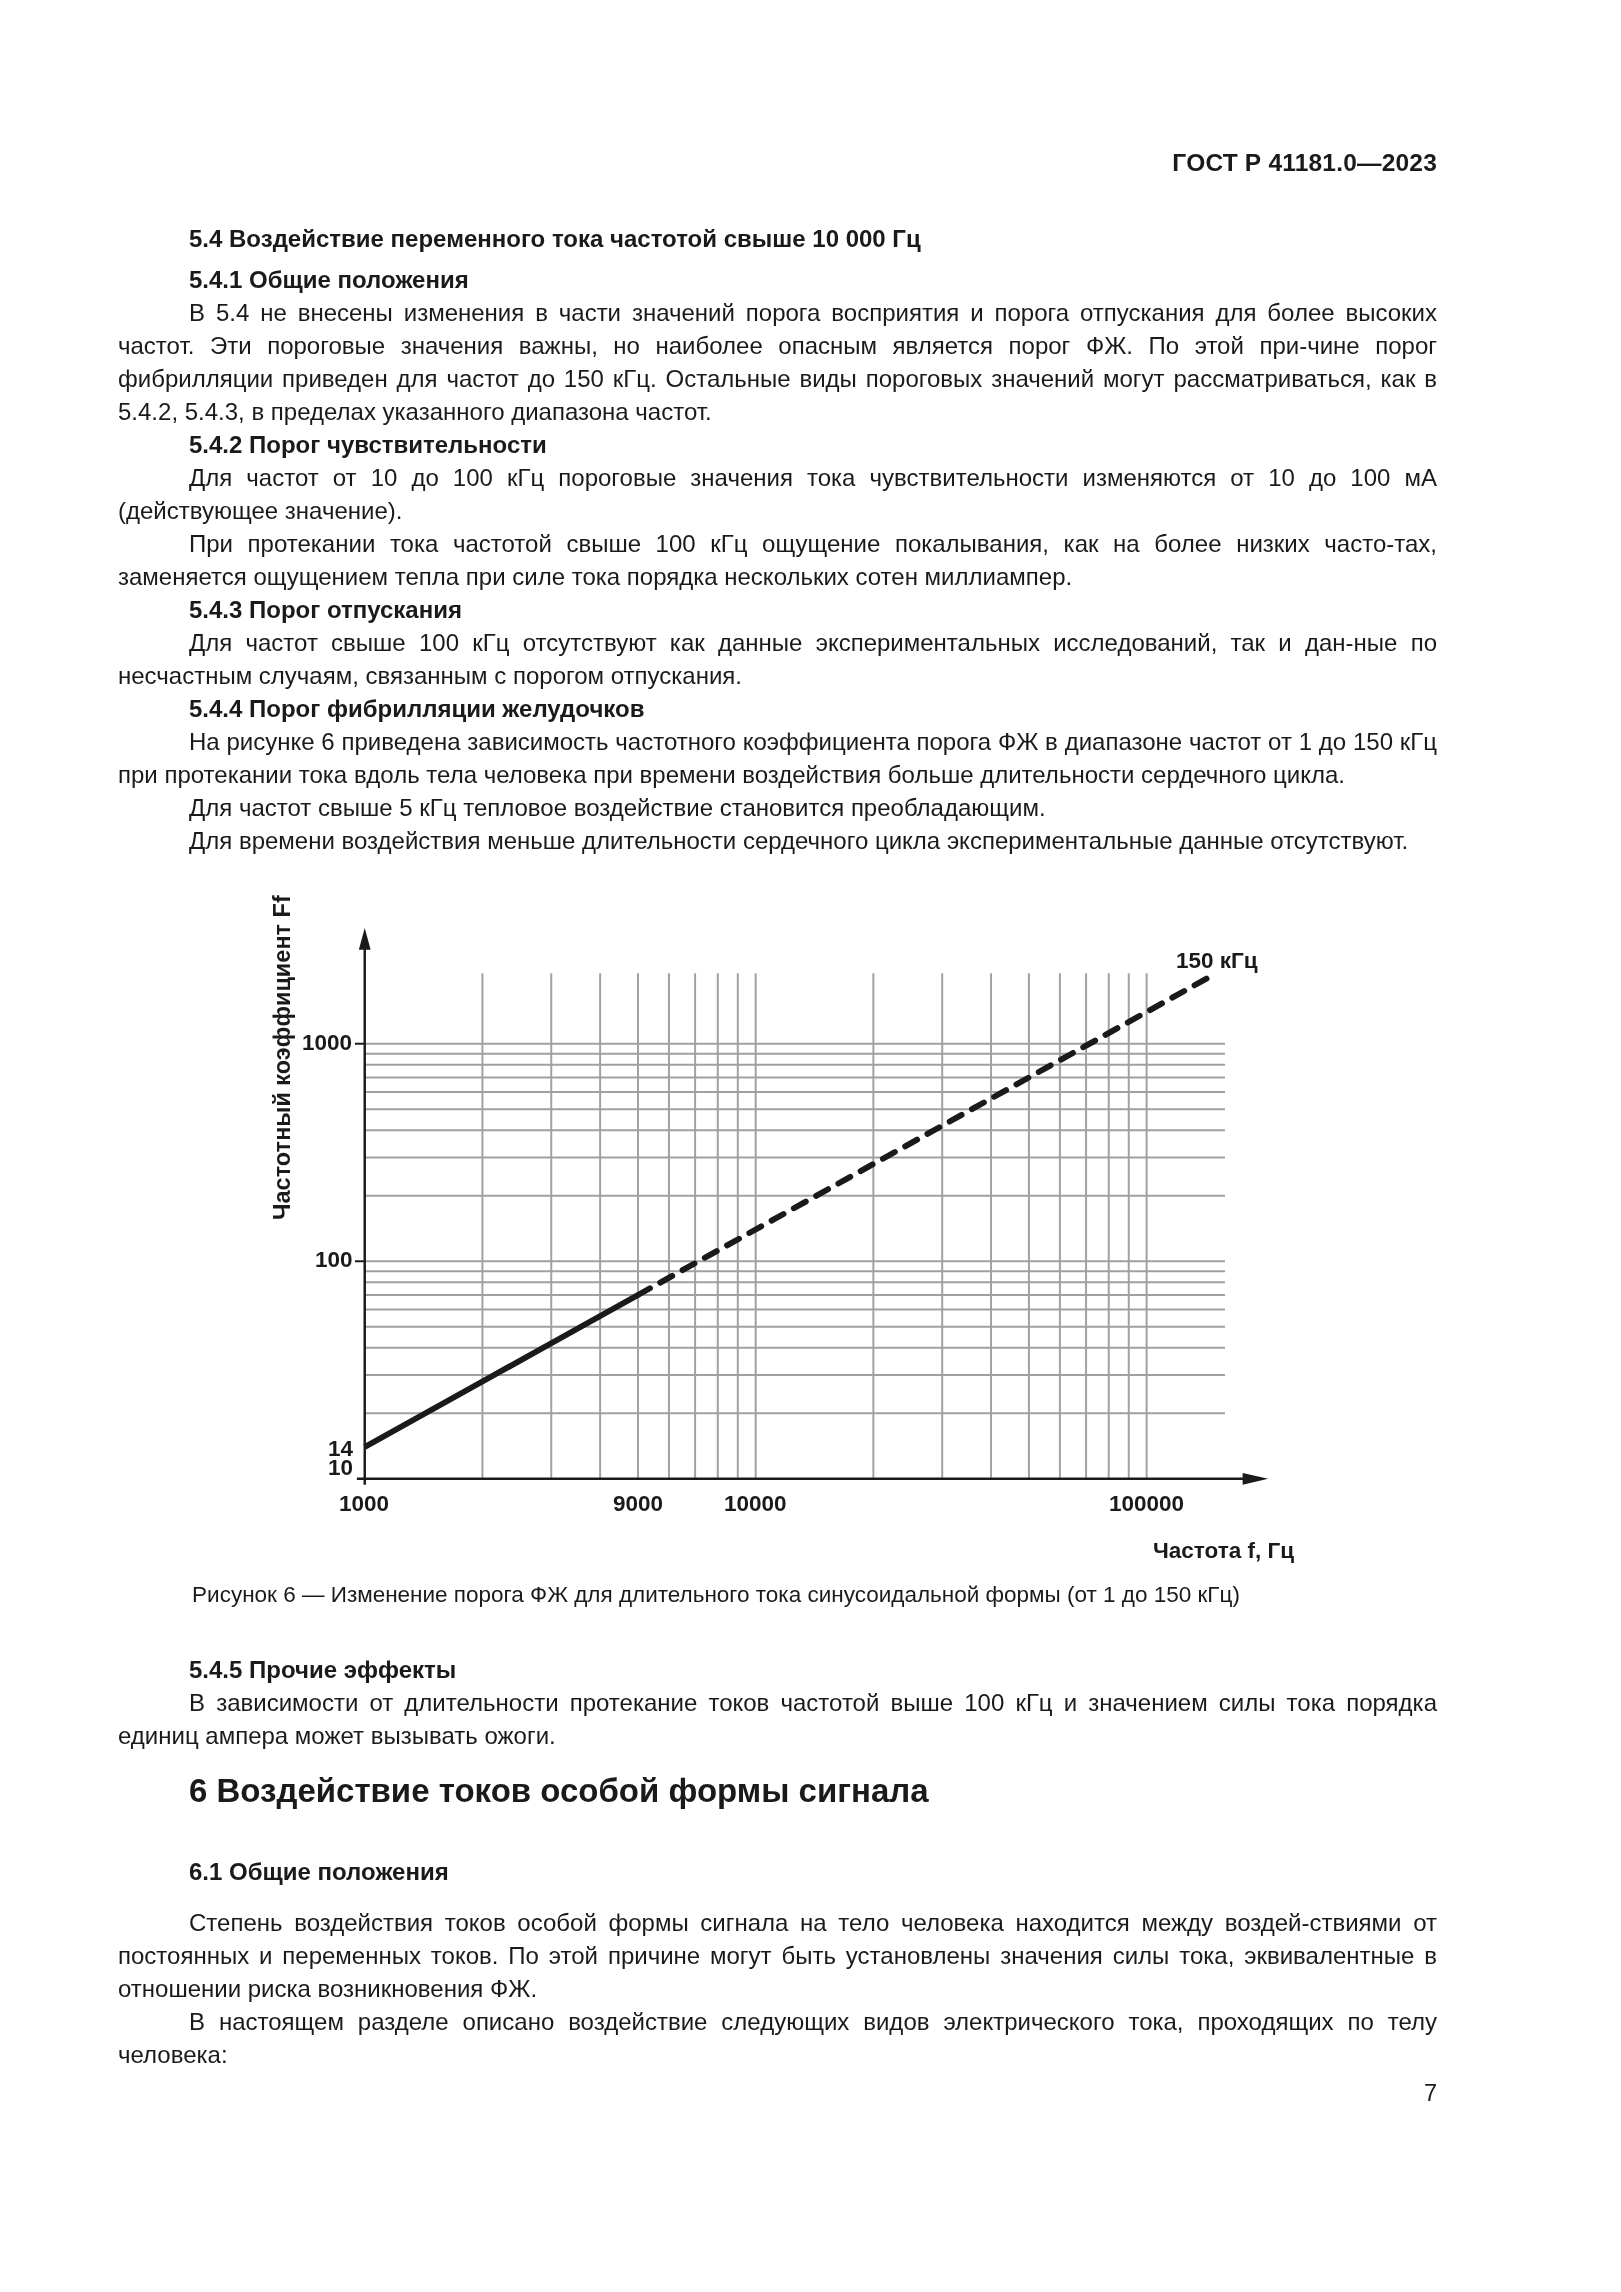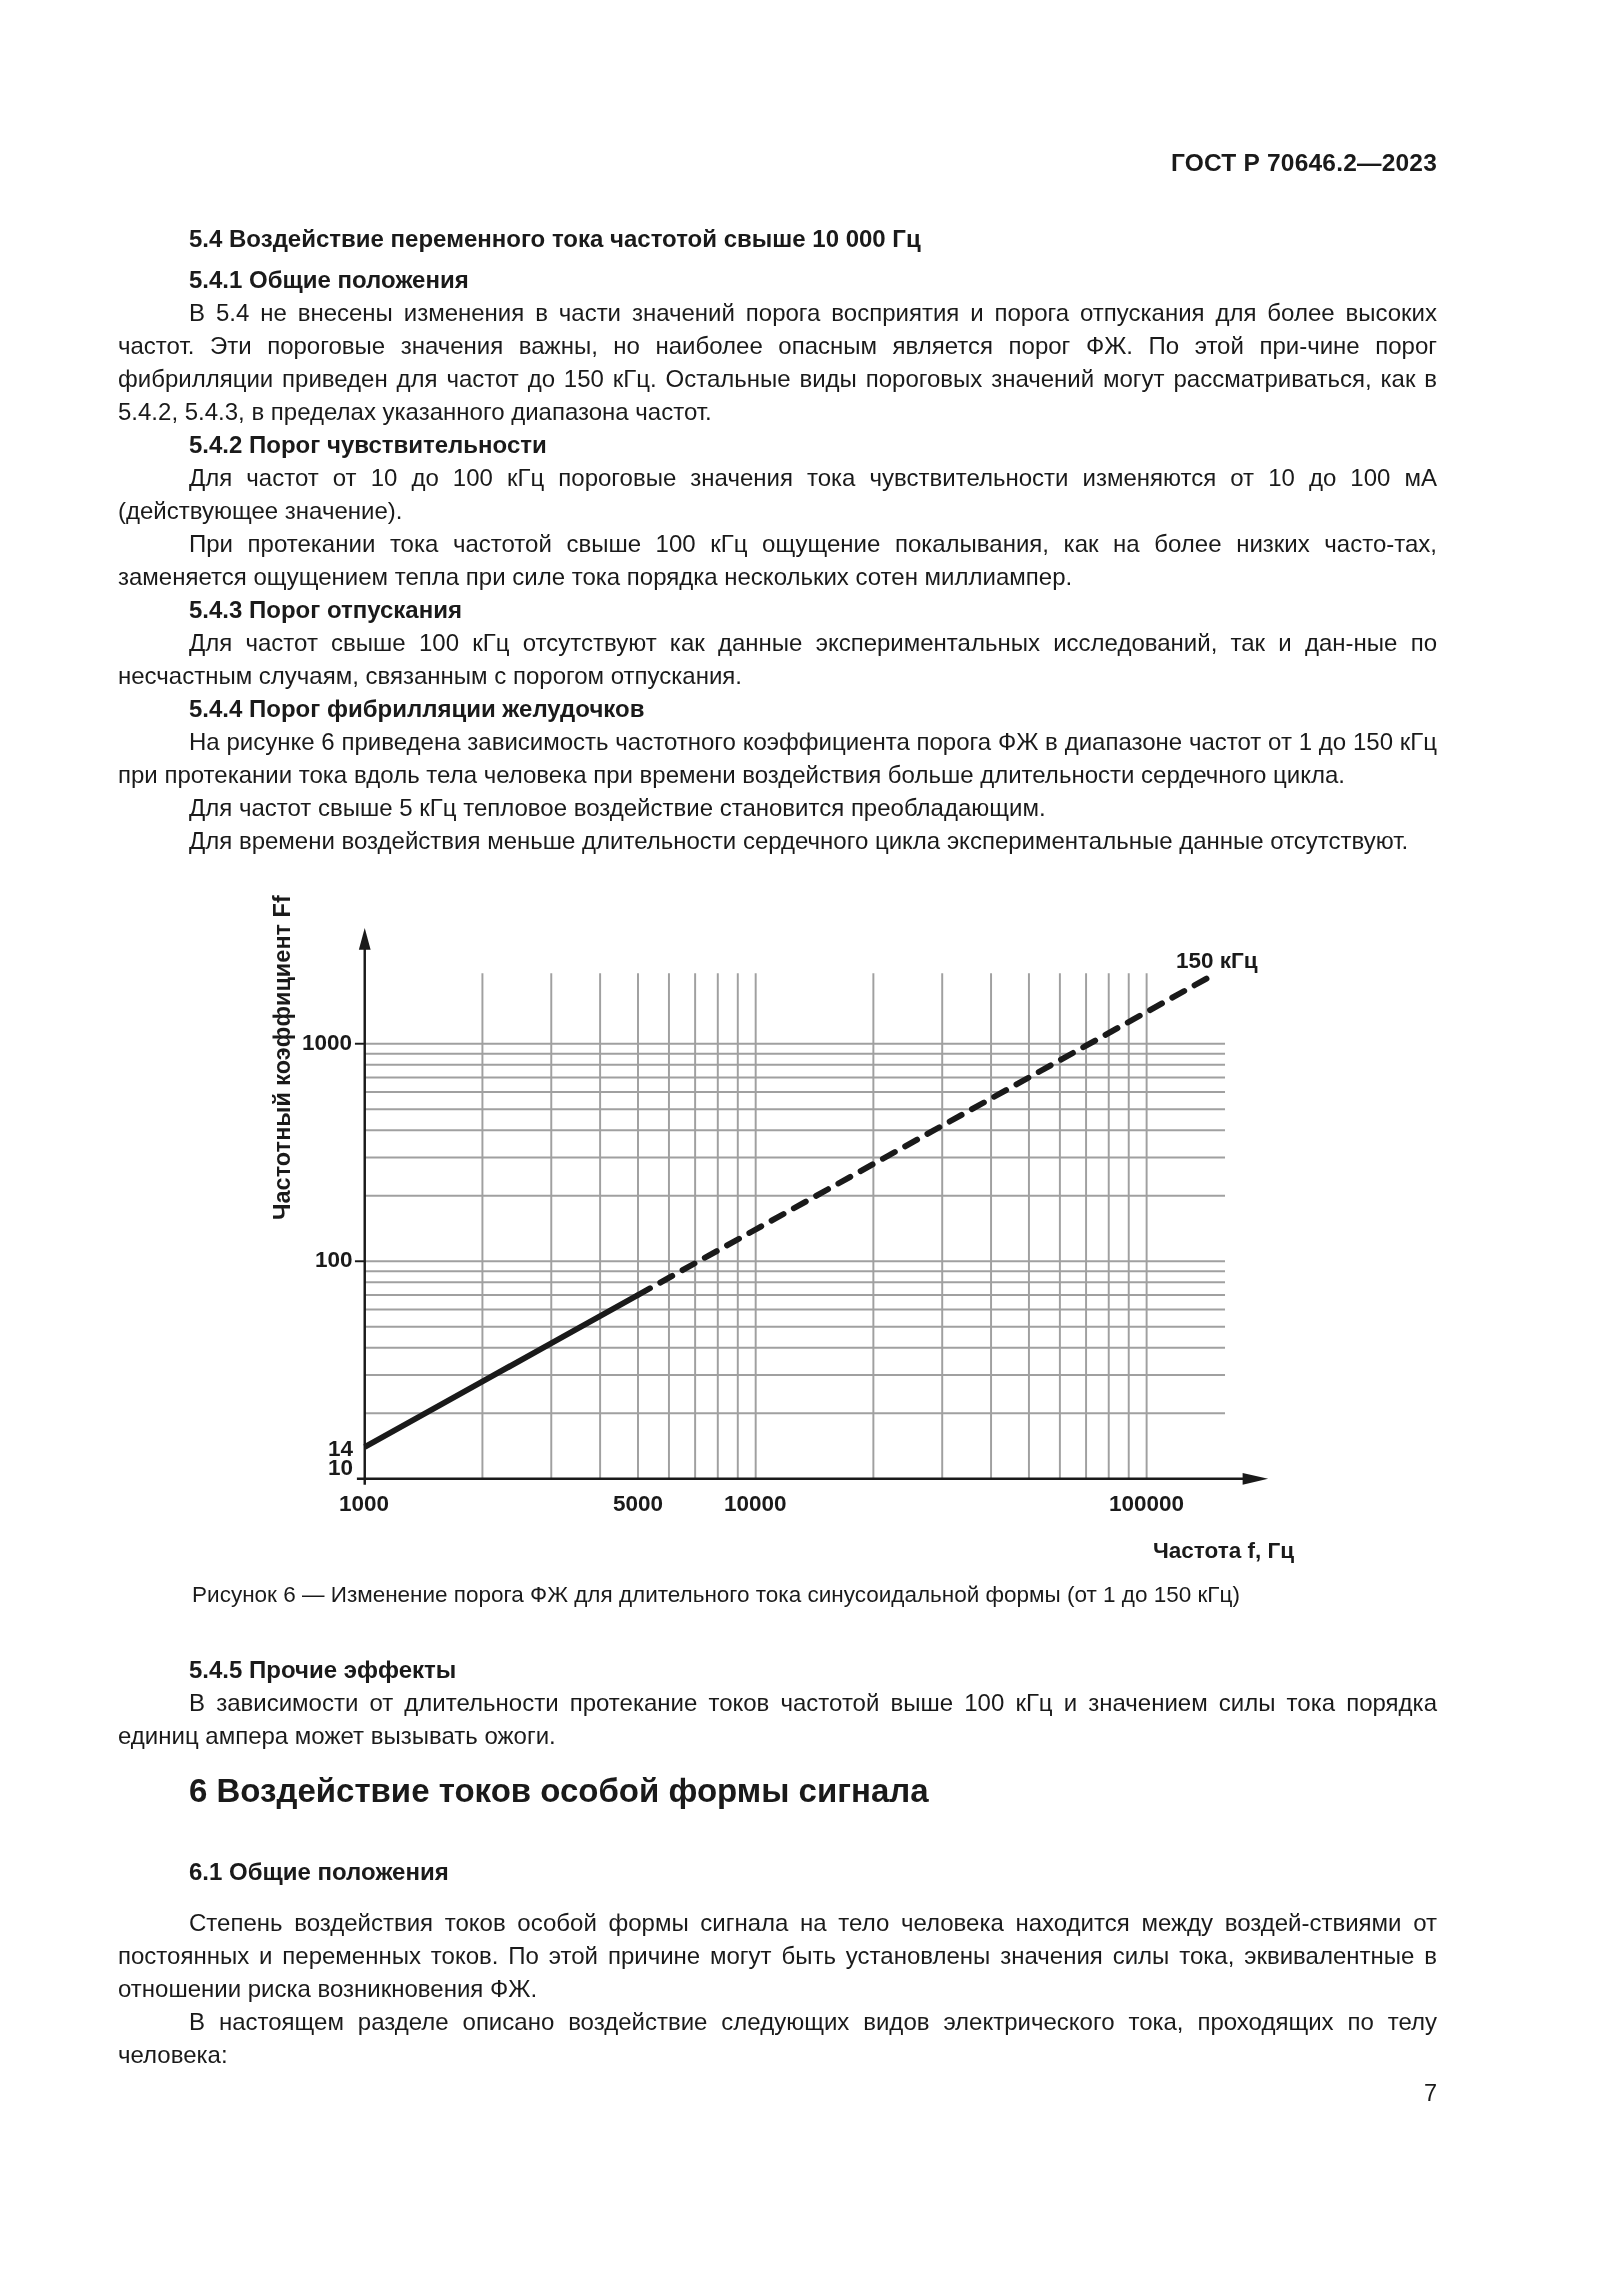--- a/index.html
+++ b/index.html
@@ -14,21 +14,21 @@
   .caption { left: 0; width: 1432px; text-align: center; font-size: 22.5px; }
   .pagenum { right: 184px; font-size: 23.5px; }
   .chart { left: 255px; top: 926px; }
   .ylabel { position: absolute; font-weight: bold; font-size: 23.5px; white-space: nowrap;
             transform-origin: left top; transform: rotate(-90deg); }
   .tick { position: absolute; font-weight: bold; font-size: 22.5px; white-space: nowrap; }
 </style>
 </head>
 <body>
 
-<div class="abs header">ГОСТ Р 70646.2—2023</div>
+<div class="abs header">ГОСТ Р 41181.0—2023</div>
 
 <div class="abs text" style="top:222px;">
   <p class="h" style="margin-bottom:7.8px;">5.4  Воздействие переменного тока частотой свыше 10 000 Гц</p>
   <p class="h">5.4.1  Общие положения</p>
   <p class="p">В 5.4  не внесены изменения в части значений порога восприятия и порога отпускания для более высоких частот. Эти пороговые значения важны, но наиболее опасным является порог ФЖ. По этой при-чине порог фибрилляции приведен для частот до 150 кГц. Остальные виды пороговых значений могут рассматриваться, как в 5.4.2, 5.4.3, в пределах указанного диапазона частот.</p>
   <p class="h">5.4.2  Порог чувствительности</p>
   <p class="p">Для частот от 10 до 100 кГц пороговые значения тока чувствительности изменяются от 10 до 100 мА (действующее значение).</p>
   <p class="p">При протекании тока частотой свыше 100 кГц ощущение покалывания, как на более низких часто-тах, заменяется ощущением тепла при силе тока порядка нескольких сотен миллиампер.</p>
   <p class="h">5.4.3  Порог отпускания</p>
   <p class="p">Для частот свыше 100 кГц отсутствуют как данные экспериментальных исследований, так и дан-ные по несчастным случаям, связанным с порогом отпускания.</p>
@@ -84,21 +84,21 @@
       <line x1="102" y1="342" x2="112" y2="342" stroke="#1a1a1a" stroke-width="2"></line>
       <polyline points="112,531.5595760794312 232.1109682699285,464.73091704202733 302.37138063314535,425.6386575316661 390.8890317300715,376.38823511683495" fill="none" stroke="#1a1a1a" stroke-width="6" stroke-linecap="butt"></polyline>
       <polyline points="390.8890317300715,376.38823511683495 511,309.55957607943117 701.3713806331452,203.63865753166607 848.1941179656885,121.94781119626612 910,87.55957607943111 980.2604123632168,48.46731656906991" fill="none" stroke="#1a1a1a" stroke-width="6" stroke-linecap="round" stroke-dasharray="14 12"></polyline>
     </svg>
   <div id="chart-labels">
       <div class="tick" style="left: 73px; top: 529px;">10</div>
       <div class="tick" style="left: 73px; top: 510px;">14</div>
       <div class="tick" style="left: 60px; top: 321px; text-align: right;">100</div>
       <div class="tick" style="left: 47px; top: 104px;">1000</div>
       <div class="tick" style="left: 84px; top: 565px;">1000</div>
-      <div class="tick" style="left: 358px; top: 565px;">5000</div>
+      <div class="tick" style="left: 358px; top: 565px;">9000</div>
       <div class="tick" style="left: 469px; top: 565px;">10000</div>
       <div class="tick" style="left: 854px; top: 565px;">100000</div>
       <div class="tick" style="left: 898px; top: 612px;">Частота f, Гц</div>
       <div class="ylabel" style="left: 13.7px; top: 294px;">Частотный коэффициент Ff</div>
       <div class="tick" style="left: 921px; top: 21.6px;">150 кГц</div>
     </div>
 </div>
 
 <div class="abs caption" style="top:1582px;">Рисунок 6 — Изменение порога ФЖ для длительного тока синусоидальной формы (от 1 до 150 кГц)</div>
 

